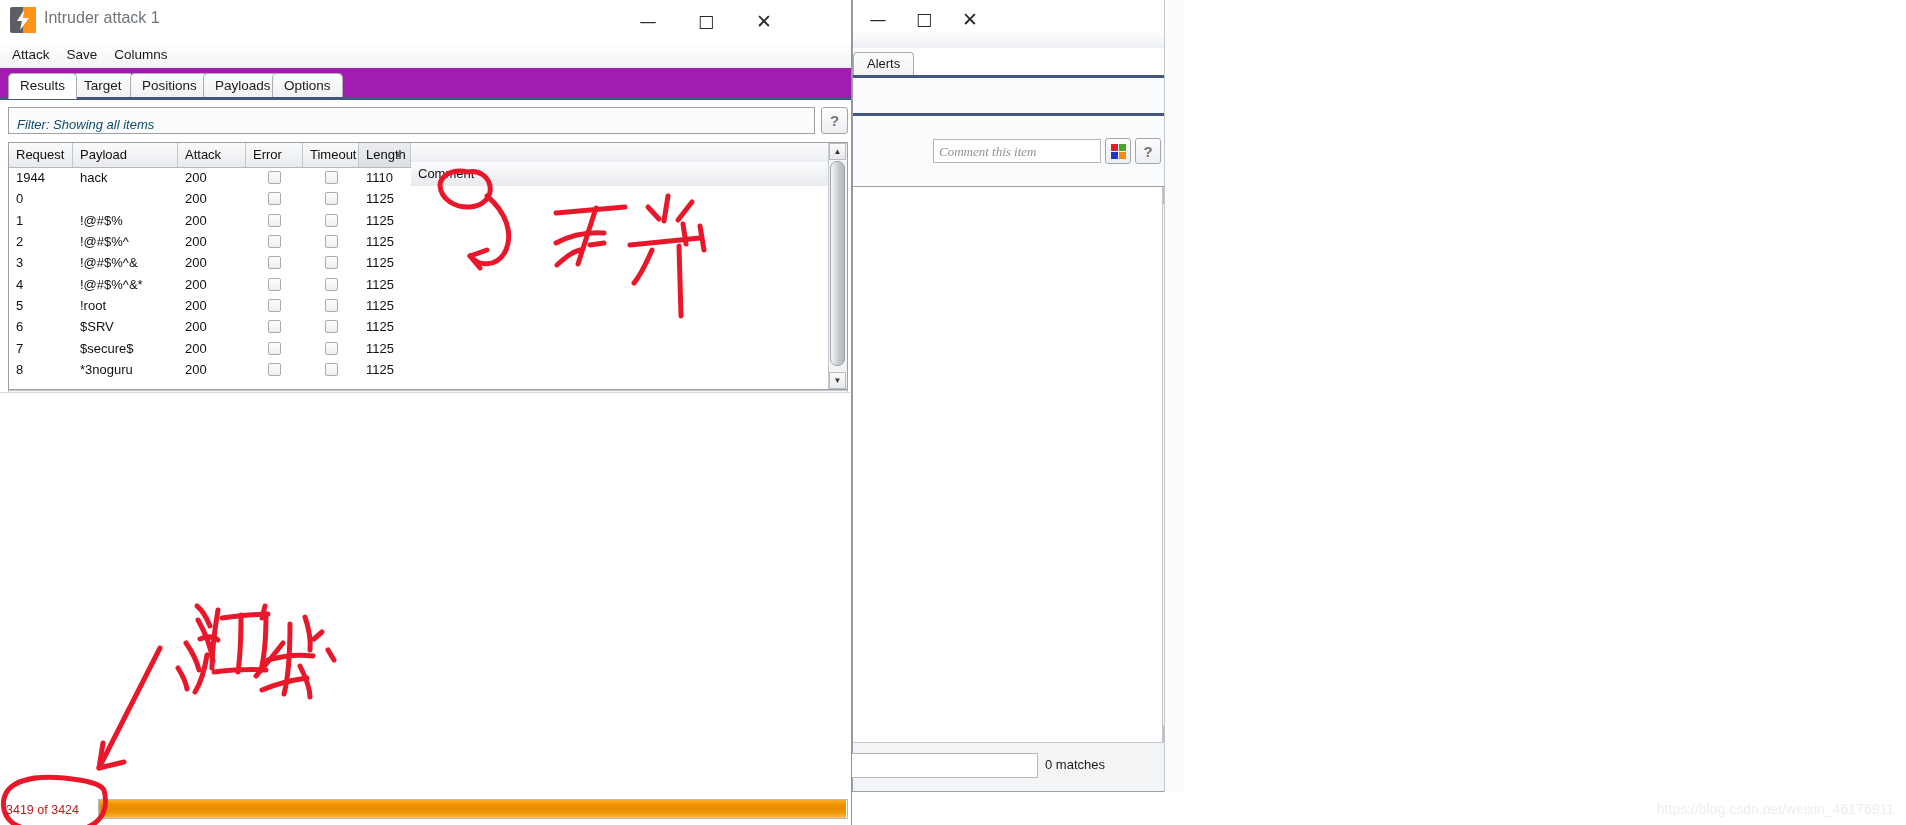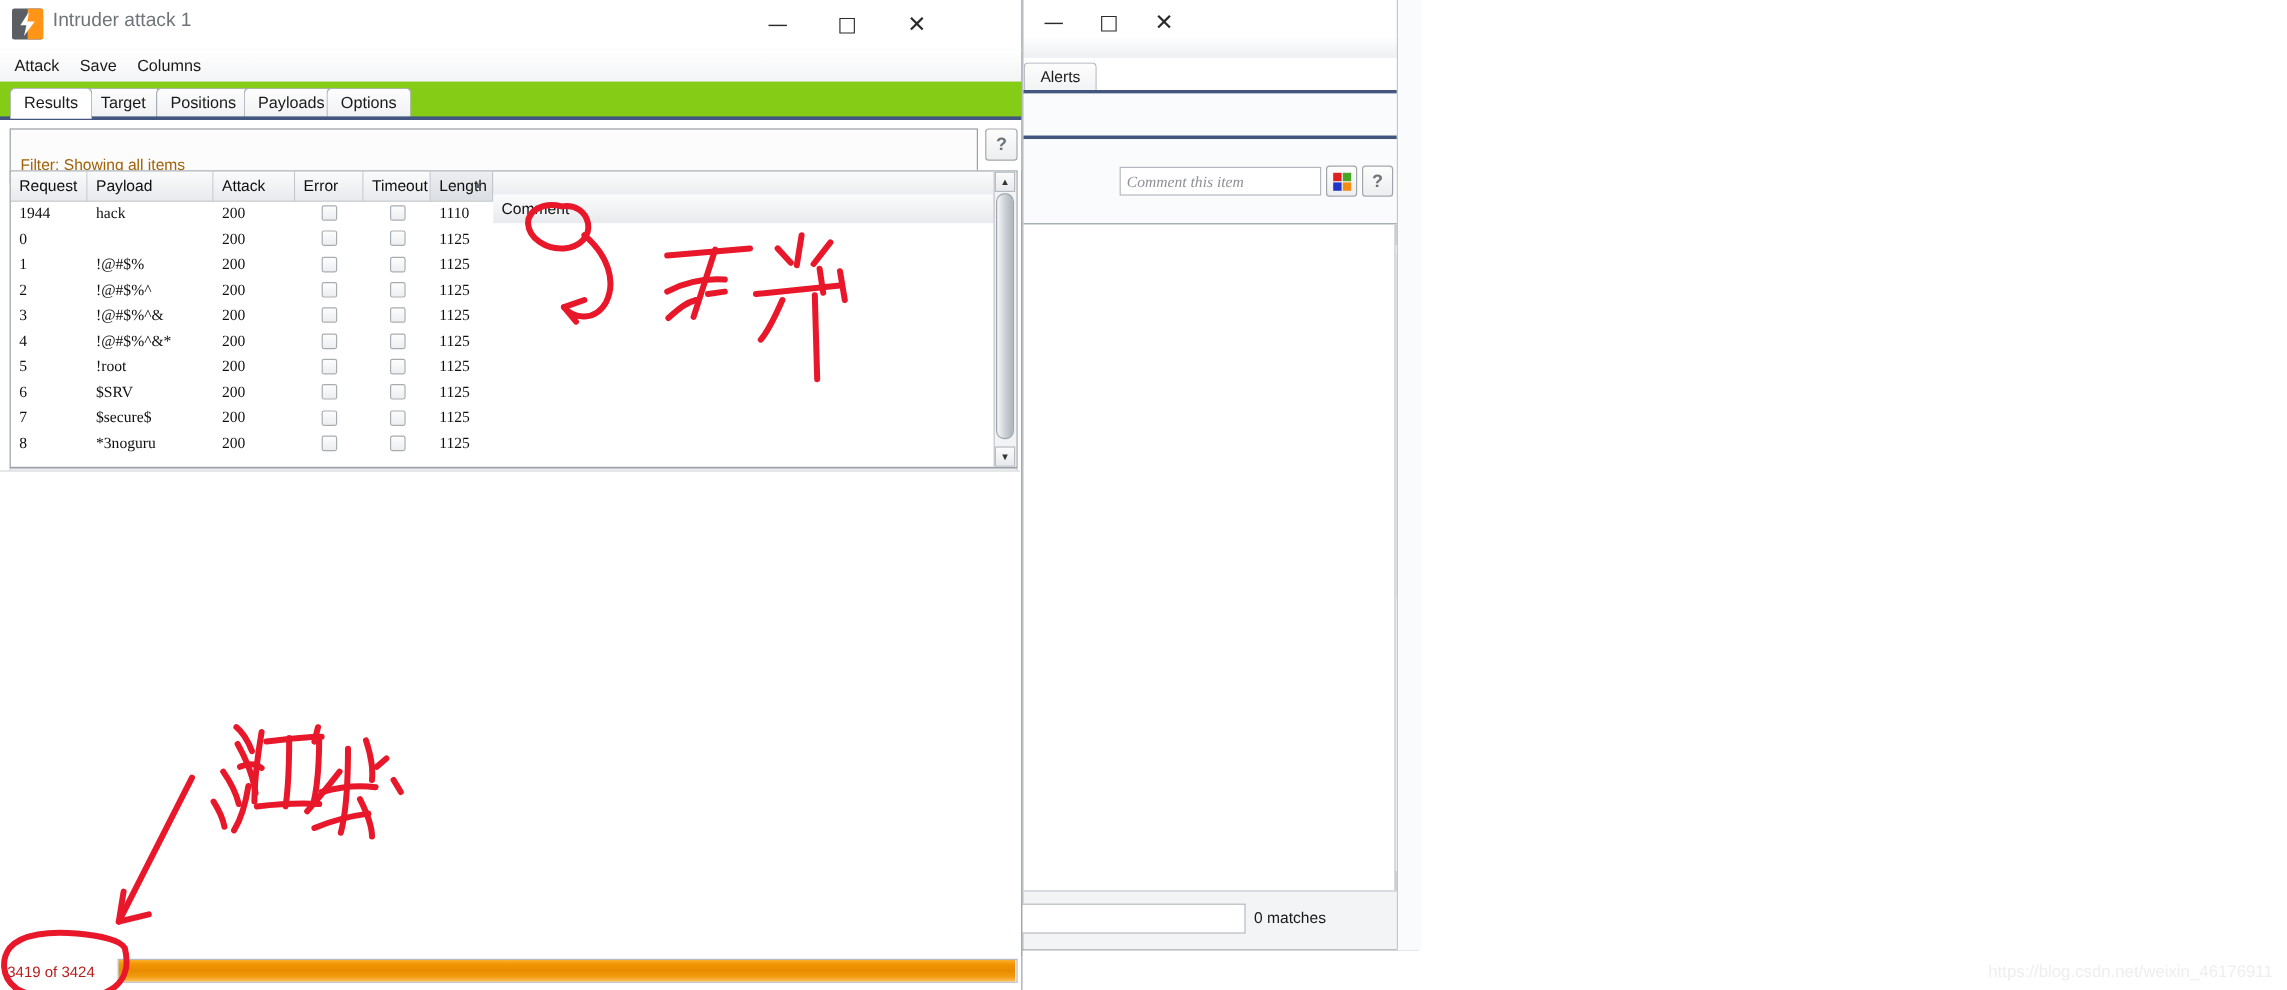--- a/index.html
+++ b/index.html
@@ -307,21 +307,21 @@
   }
   .menu-item {
     font-size: 13.5px;
     color: #1a1a1a;
   }
 
   #tabstrip {
     position: absolute;
     left: 0; top: 68px; right: 0;
     height: 30px;
-    background: #84cc16;
+    background: #a21caf;
   }
   .tab {
     position: absolute;
     top: 5px;
     height: 25px;
     box-sizing: border-box;
     border: 1px solid #a9adb3;
     border-bottom: none;
     border-radius: 5px 5px 0 0;
     background: linear-gradient(to bottom, #fdfdfd, #f0f1f3);
@@ -350,22 +350,23 @@
   #filter-bar {
     position: absolute;
     left: 8px;
     top: 7px;
     width: 807px;
     height: 27px;
     box-sizing: border-box;
     border: 1px solid #9aa0a6;
     background: #fcfcfd;
     font-size: 13px;
-    color: #a16207;
-    padding: 22px 8px;
+    color: #0c4a6e;
+    padding: 9px 8px;
+    font-style: italic;
   }
   #filter-help {
     position: absolute;
     left: 821px;
     top: 7px;
     width: 27px;
     height: 27px;
     box-sizing: border-box;
     border: 1px solid #a2a6ab;
     border-radius: 3px;
@@ -421,21 +422,20 @@
   }
   #tbody {
     position: absolute;
     left: 0; top: 24px;
     width: 820px;
   }
   .trow {
     display: flex;
     height: 21.3px;
     align-items: center;
-    font-family: Liberation Serif, serif;
   }
   .td {
     box-sizing: border-box;
     font-size: 13px;
     color: #101010;
     padding-left: 7px;
     height: 100%;
     display: flex;
     align-items: center;
     overflow: hidden;

